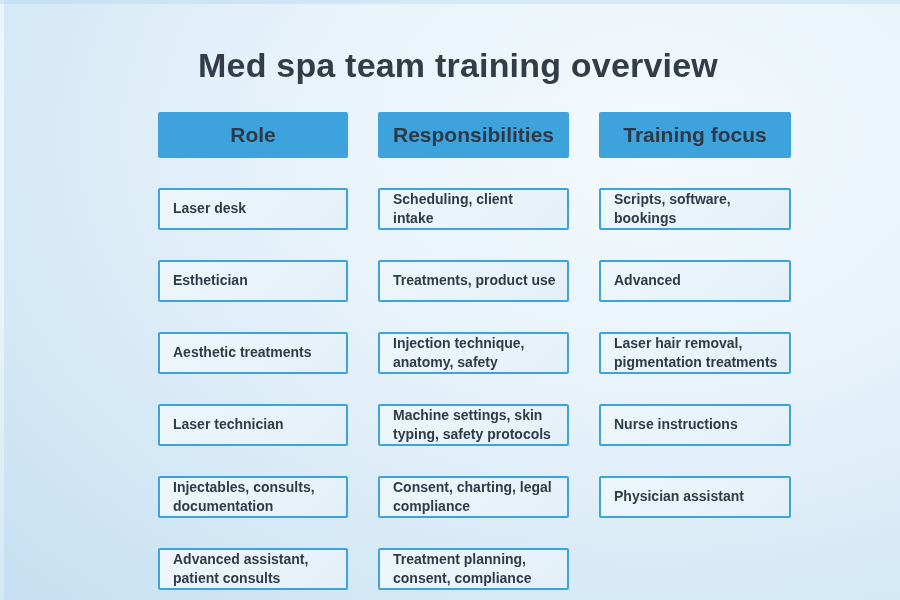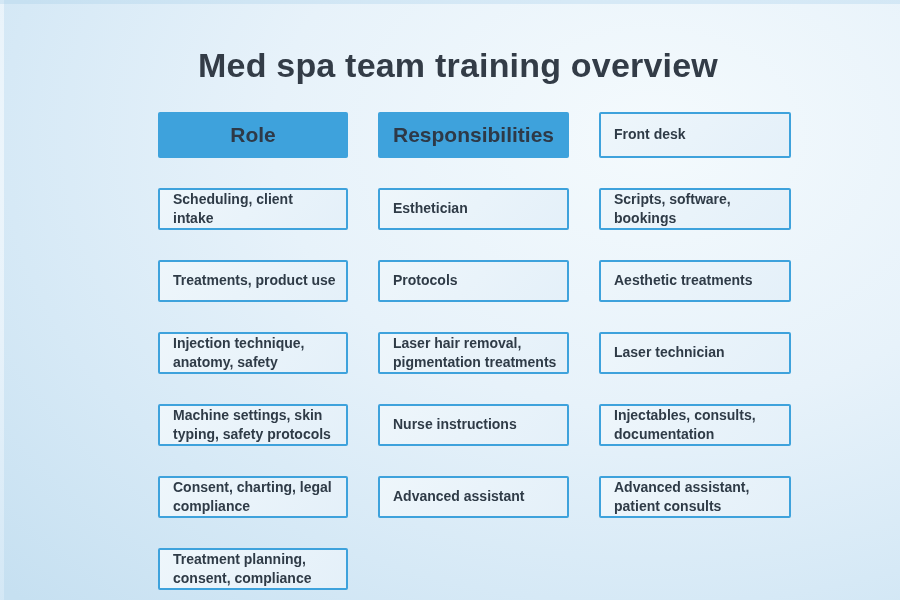--- a/index.html
+++ b/index.html
@@ -52,36 +52,37 @@
 </style>
 </head>
 <body>
 
 <h1 class="page-title">Med spa team training overview</h1>
 
 <div class="grid">
 
   <div class="header-cell">Role</div>
   <div class="header-cell">Responsibilities</div>
+  <div class="header-cell">Training focus</div>
 
-  <div class="cell">Front desk</div>
+  <div class="cell">Laser desk</div>
   <div class="cell">Scheduling, client intake</div>
+  <div class="cell">Scripts, software, bookings</div>
+
   <div class="cell">Esthetician</div>
-
-  <div class="cell">Scripts, software, bookings</div>
   <div class="cell">Treatments, product use</div>
 
-  <div class="cell">Protocols</div>
+  <div class="cell">Advanced</div>
   <div class="cell">Aesthetic treatments</div>
   <div class="cell">Injection technique, anatomy, safety</div>
 
   <div class="cell">Laser hair removal, pigmentation treatments</div>
   <div class="cell">Laser technician</div>
   <div class="cell">Machine settings, skin typing, safety protocols</div>
 
   <div class="cell">Nurse instructions</div>
   <div class="cell">Injectables, consults, documentation</div>
   <div class="cell">Consent, charting, legal compliance</div>
 
-  <div class="cell">Advanced assistant</div>
+  <div class="cell">Physician assistant</div>
   <div class="cell">Advanced assistant, patient consults</div>
   <div class="cell">Treatment planning, consent, compliance</div>
 </div>
 
 </body></html>

